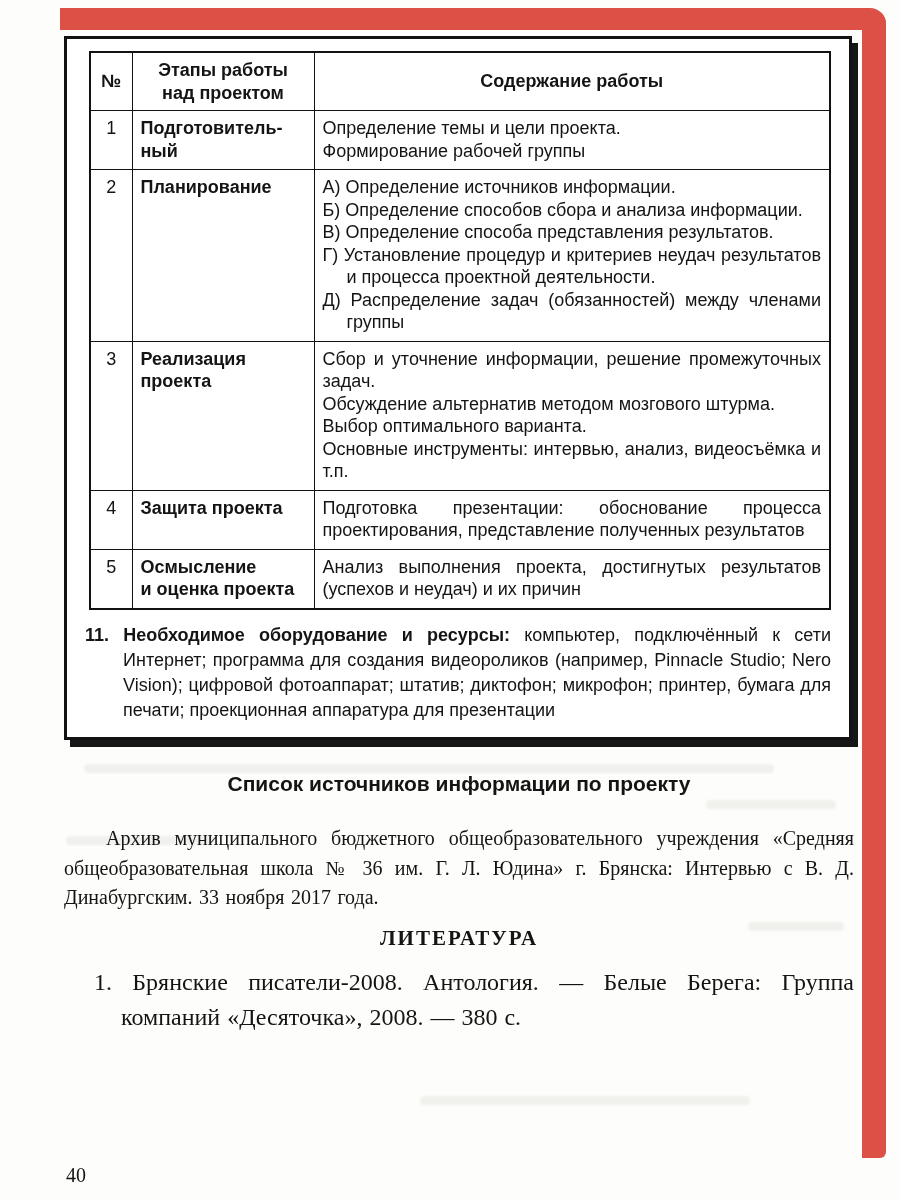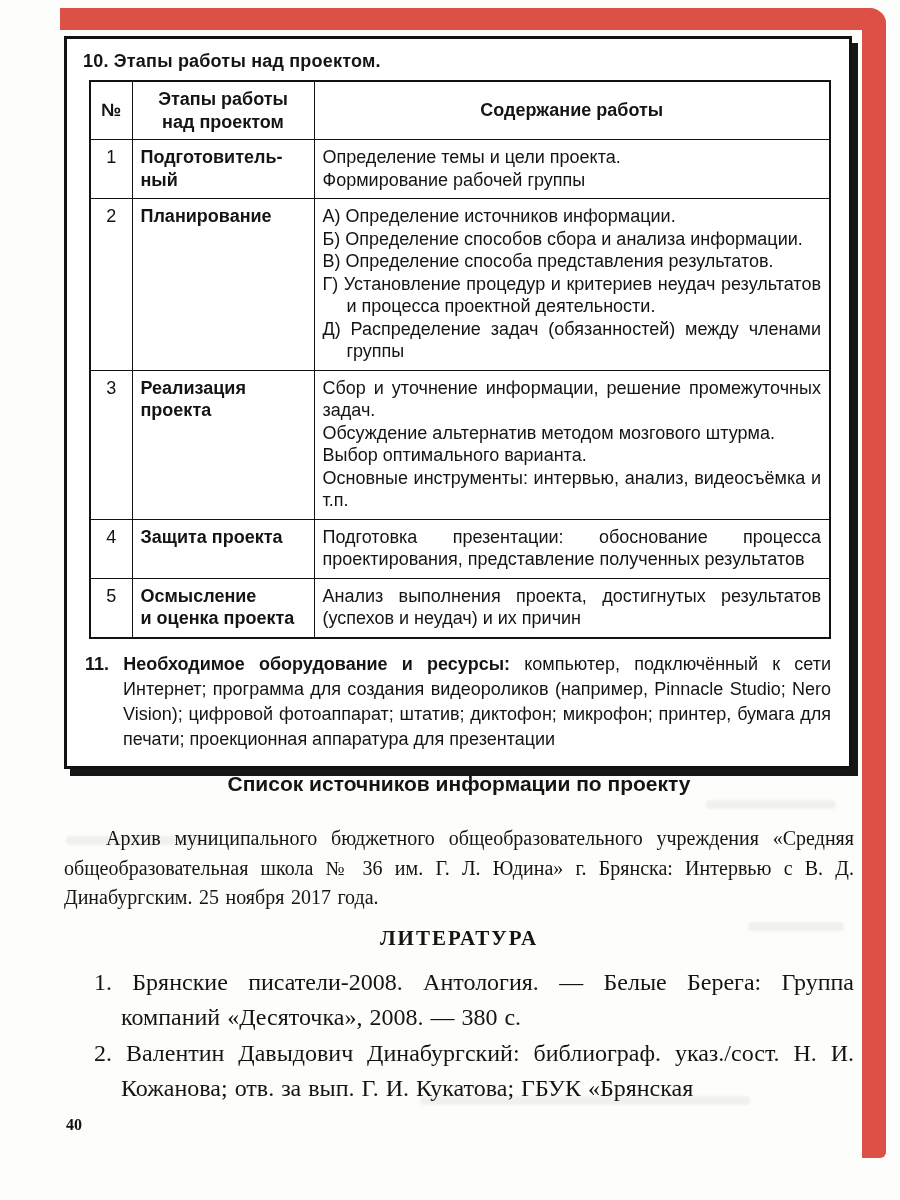--- a/index.html
+++ b/index.html
@@ -84,22 +84,22 @@
     font-size:21px;font-weight:700;text-align:center;
     letter-spacing:2px;margin:0 0 14px;
   }
   .lit-item{
     font-size:24px;line-height:1.45;text-align:justify;
     margin:0 0 2px 30px;padding-left:27px;text-indent:-27px;
     word-spacing:1px;
   }
 
   .pageno{
-    position:absolute;left:66px;top:1116px;
-    font-family:"Liberation Serif",serif;font-size:16px;font-weight:bold;
+    position:absolute;left:66px;top:1164px;
+    font-family:"Liberation Serif",serif;font-size:20px;
   }
 </style>
 </head>
 <body>
 
 <div class="page">
 
   <div class="red-frame"></div>
 
   <div class="ghost" style="left:602px;top:54px;width:215px;"></div>
@@ -107,21 +107,20 @@
   <div class="ghost" style="left:318px;top:104px;width:515px;"></div>
   <div class="ghost" style="left:96px;top:126px;width:730px;"></div>
   <div class="ghost" style="left:660px;top:250px;width:170px;"></div>
   <div class="ghost" style="left:84px;top:764px;width:690px;"></div>
   <div class="ghost" style="left:706px;top:800px;width:130px;"></div>
   <div class="ghost" style="left:66px;top:836px;width:150px;"></div>
   <div class="ghost" style="left:748px;top:922px;width:96px;"></div>
   <div class="ghost" style="left:420px;top:1096px;width:330px;"></div>
 
   <section class="box">
-    <h2 class="box-heading">10. Этапы работы над проектом.</h2>
 
     <table class="stages">
       <thead>
         <tr>
           <th class="c-num">№</th>
           <th class="c-stage">Этапы работы
 над проектом</th>
           <th class="c-content">Содержание работы</th>
         </tr>
       </thead>
@@ -173,20 +172,19 @@
             </td>
         </tr>
       </tbody>
     </table>
 
     <p class="equipment"><b>11. Необходимое оборудование и ресурсы:</b> <span>компьютер, подключённый к сети Интернет; программа для создания видеороликов (например, Pinnacle Studio; Nero Vision); цифровой фотоаппарат; штатив; диктофон; микрофон; принтер, бумага для печати; проекционная аппаратура для презентации</span></p>
   </section>
 
   <section class="sources">
     <h2 class="src-title">Список источников информации по проекту</h2>
-    <p class="archive-p">Архив муниципального бюджетного общеобразовательного учреждения «Средняя общеобразовательная школа № 36 им. Г. Л. Юдина» г. Брянска: Интервью с В. Д. Динабургским. 25 ноября 2017 года.</p>
+    <p class="archive-p">Архив муниципального бюджетного общеобразовательного учреждения «Средняя общеобразовательная школа № 36 им. Г. Л. Юдина» г. Брянска: Интервью с В. Д. Динабургским. 33 ноября 2017 года.</p>
     <h3 class="lit-h">ЛИТЕРАТУРА</h3>
     <p class="lit-item">1. Брянские писатели-2008. Антология. — Белые Берега: Группа компаний «Десяточка», 2008. — 380 с.</p>
-    <p class="lit-item">2. Валентин Давыдович Динабургский: библиограф. указ./сост. Н. И. Кожанова; отв. за вып. Г. И. Кукатова; ГБУК «Брянская</p>
   </section>
 
   <div class="pageno">40</div>
 </div>
 
 </body></html>

